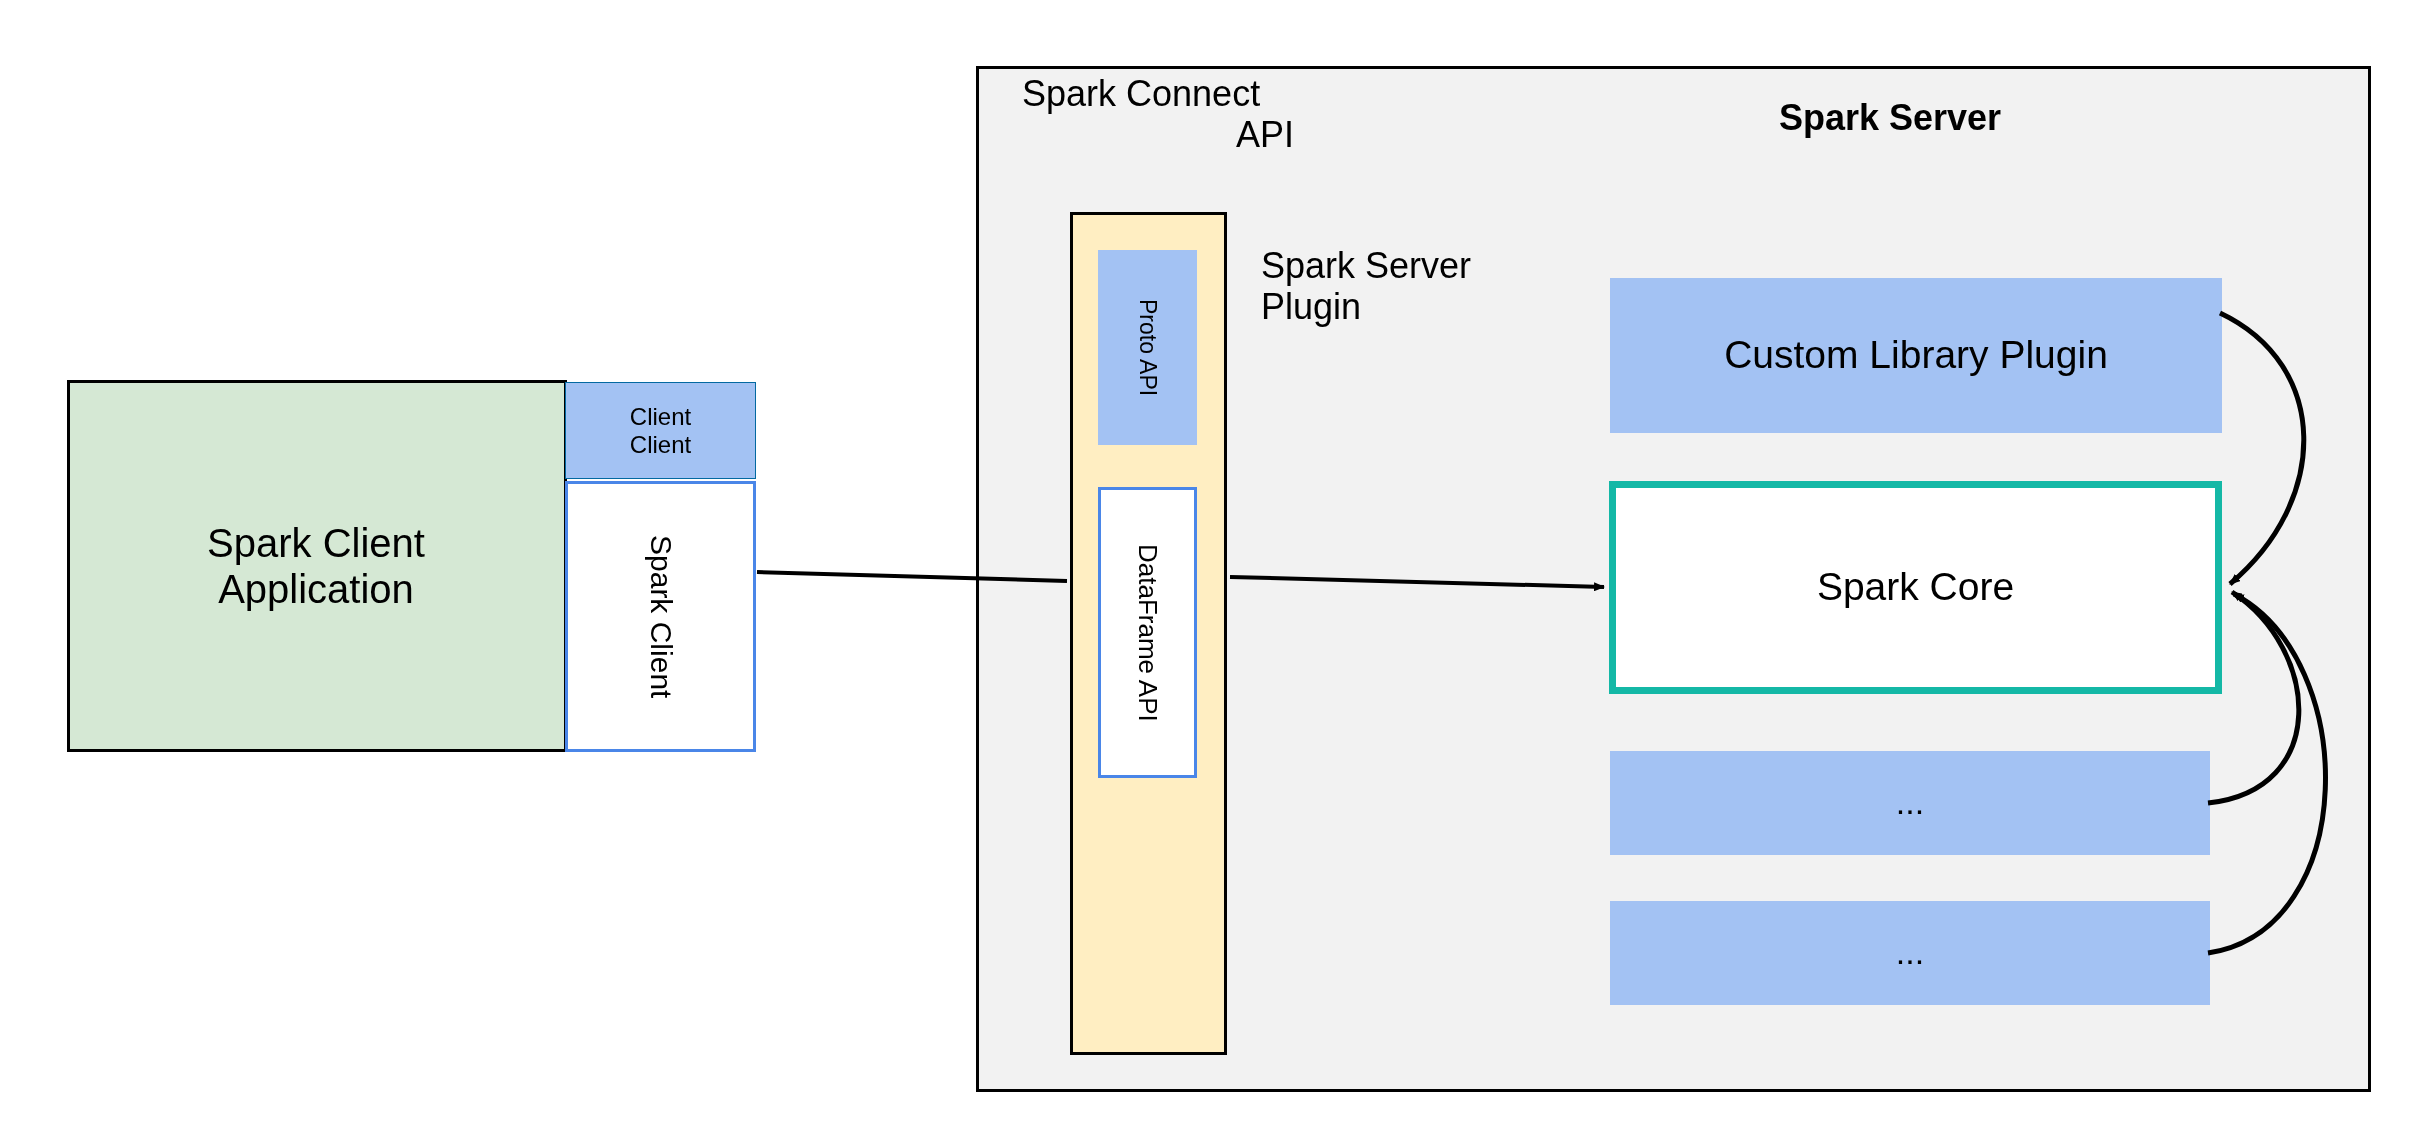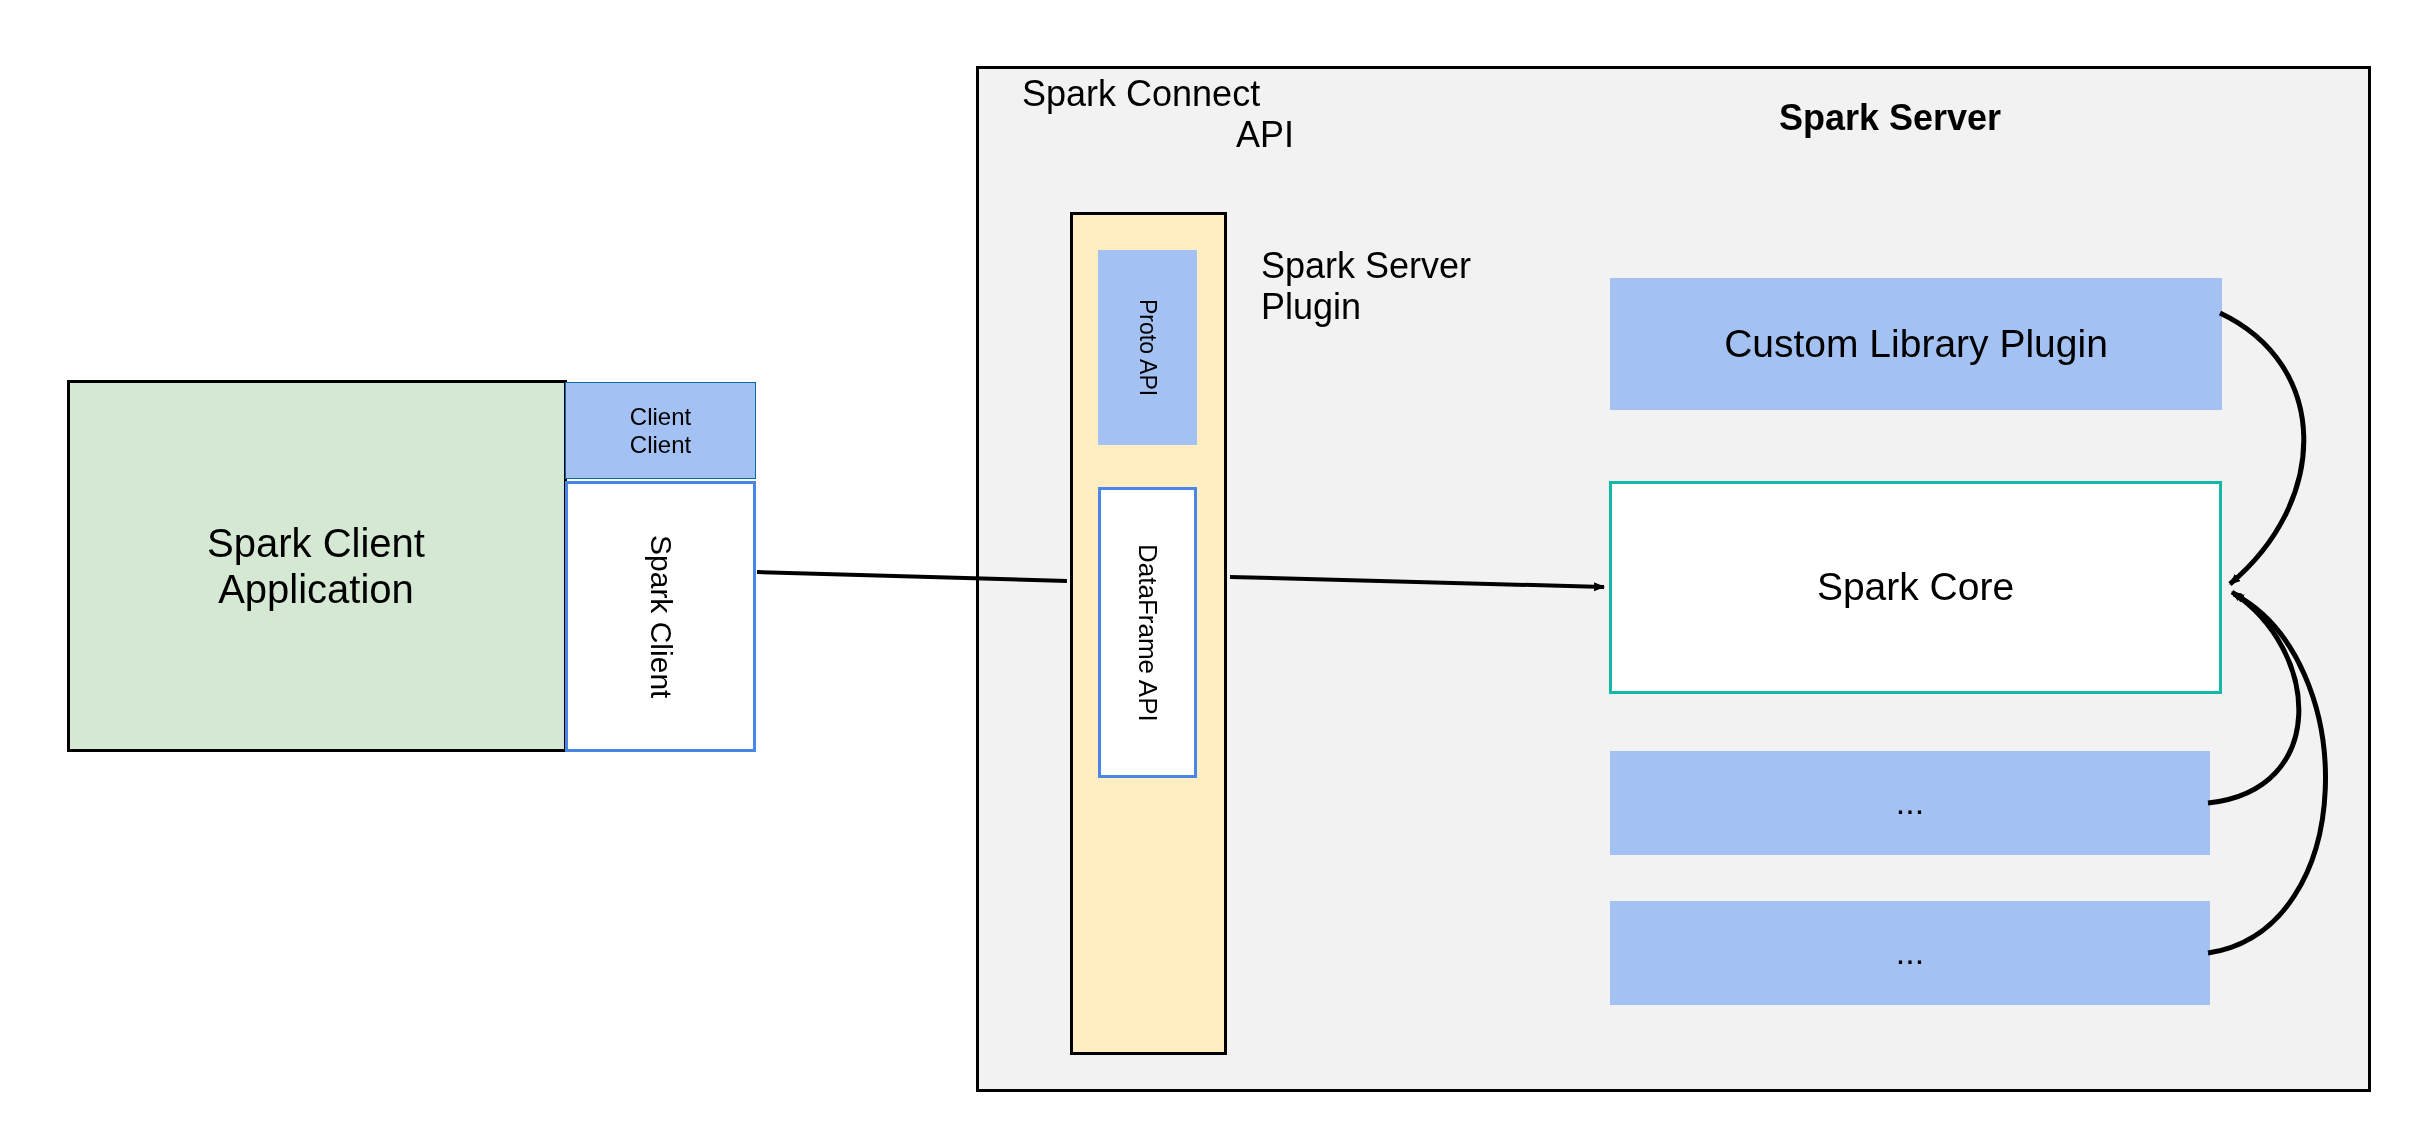--- a/index.html
+++ b/index.html
@@ -134,31 +134,31 @@
     text-align: left;
     padding-left: 4px;
   }
   #spark-server-library-label span { display: block; }
 
   
   #custom-library-plugin {
     left: 1610px;
     top: 278px;
     width: 612px;
-    height: 132px;
+    height: 155px;
     background: #a3c2f3;
     font-size: 39px;
   }
   #spark-core {
     left: 1609px;
     top: 481px;
     width: 613px;
     height: 213px;
     background: #ffffff;
-    border: 3px solid #14b8a6;
+    border: 7px solid #14b8a6;
     font-size: 39px;
   }
   #more-1 {
     left: 1610px;
     top: 751px;
     width: 600px;
     height: 104px;
     background: #a3c2f3;
     font-size: 34px;
   }

